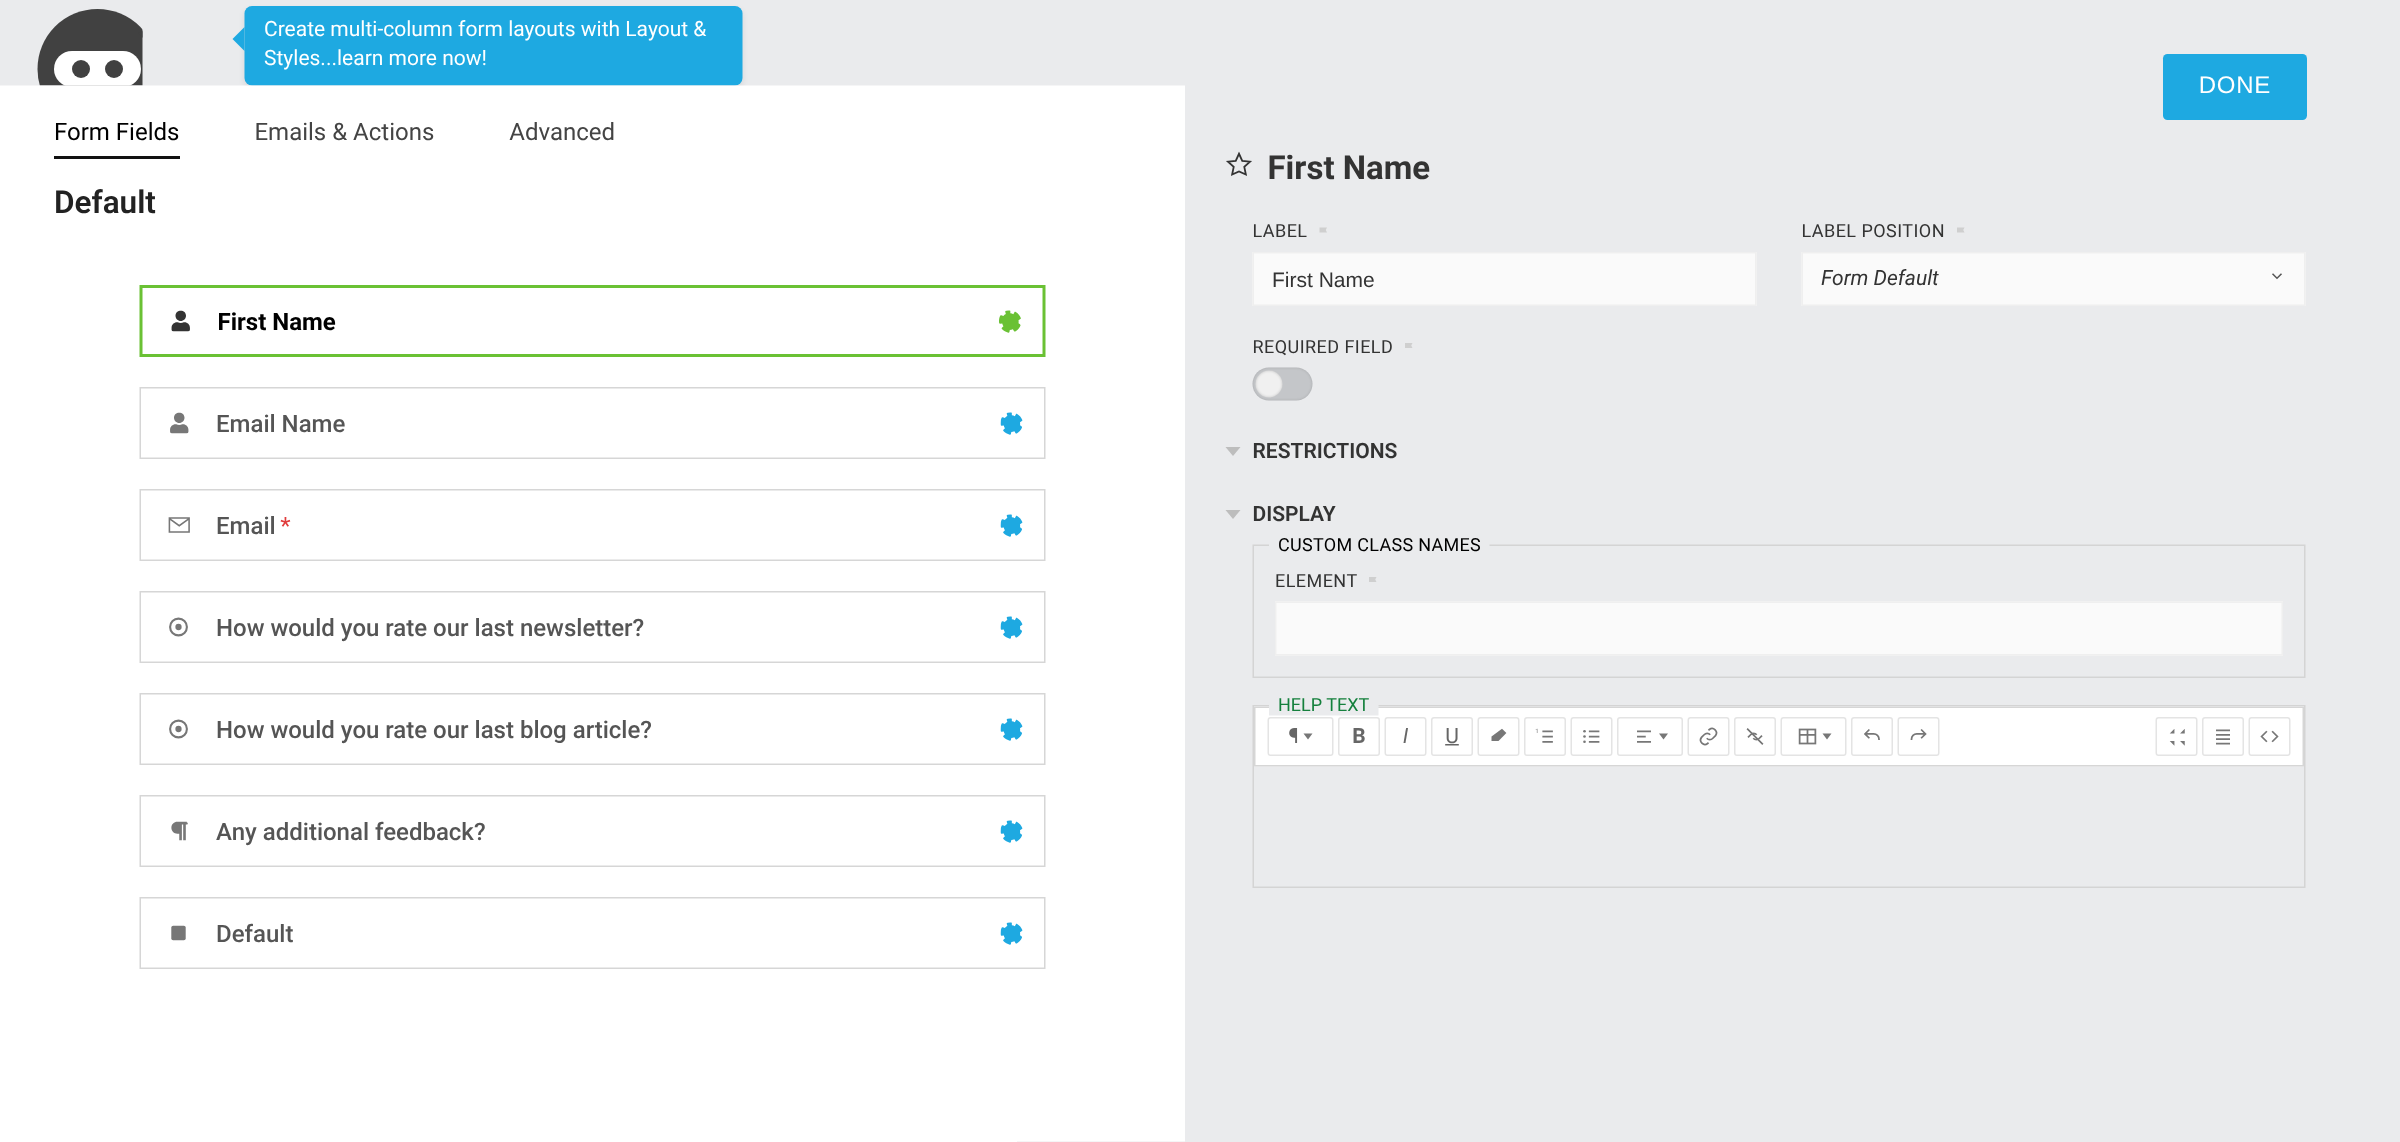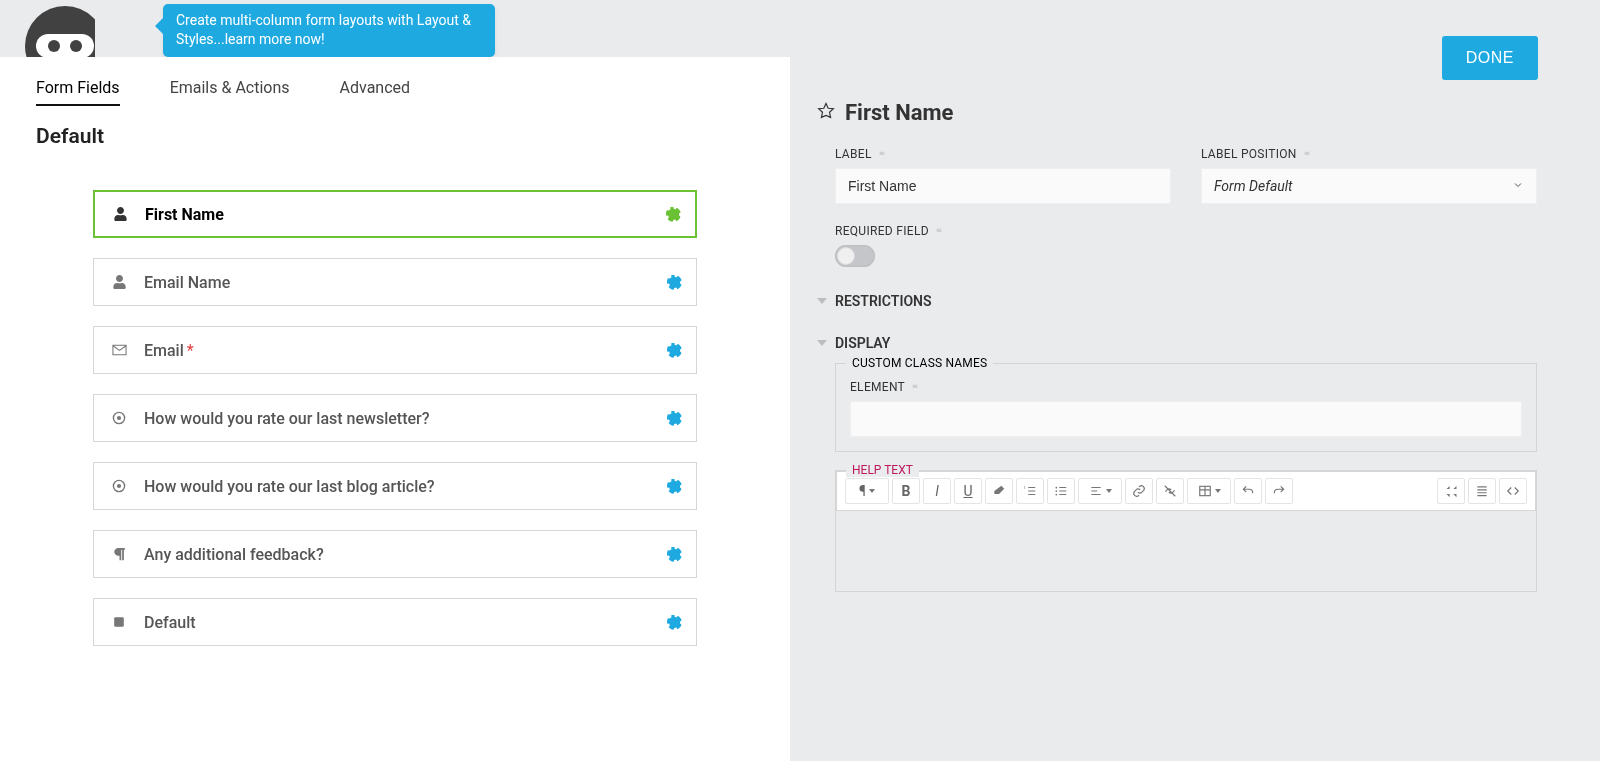--- a/index.html
+++ b/index.html
@@ -276,21 +276,21 @@
     }
     .tgap { flex: 1; }
     .editor-body { height: 80px; }
     .help-frame { position: relative; margin-top: 18px; border: 1px solid #d4d4d4; }
     .help-frame .legend {
       position: absolute;
       top: -8px; left: 10px;
       background: #eaebed;
       padding: 0 6px;
       font-size: 12px;
-      color: #be185d;
+      color: #15803d;
     }
     .flag { width:10px; height:10px; display:inline-block; }
   </style>
 </head>
 <body>
 
 <div class="topbar">
   <div class="logo">
     <svg viewBox="0 0 90 60" width="90" height="60">
       <circle cx="45" cy="46" r="40" fill="#414141"></circle>

